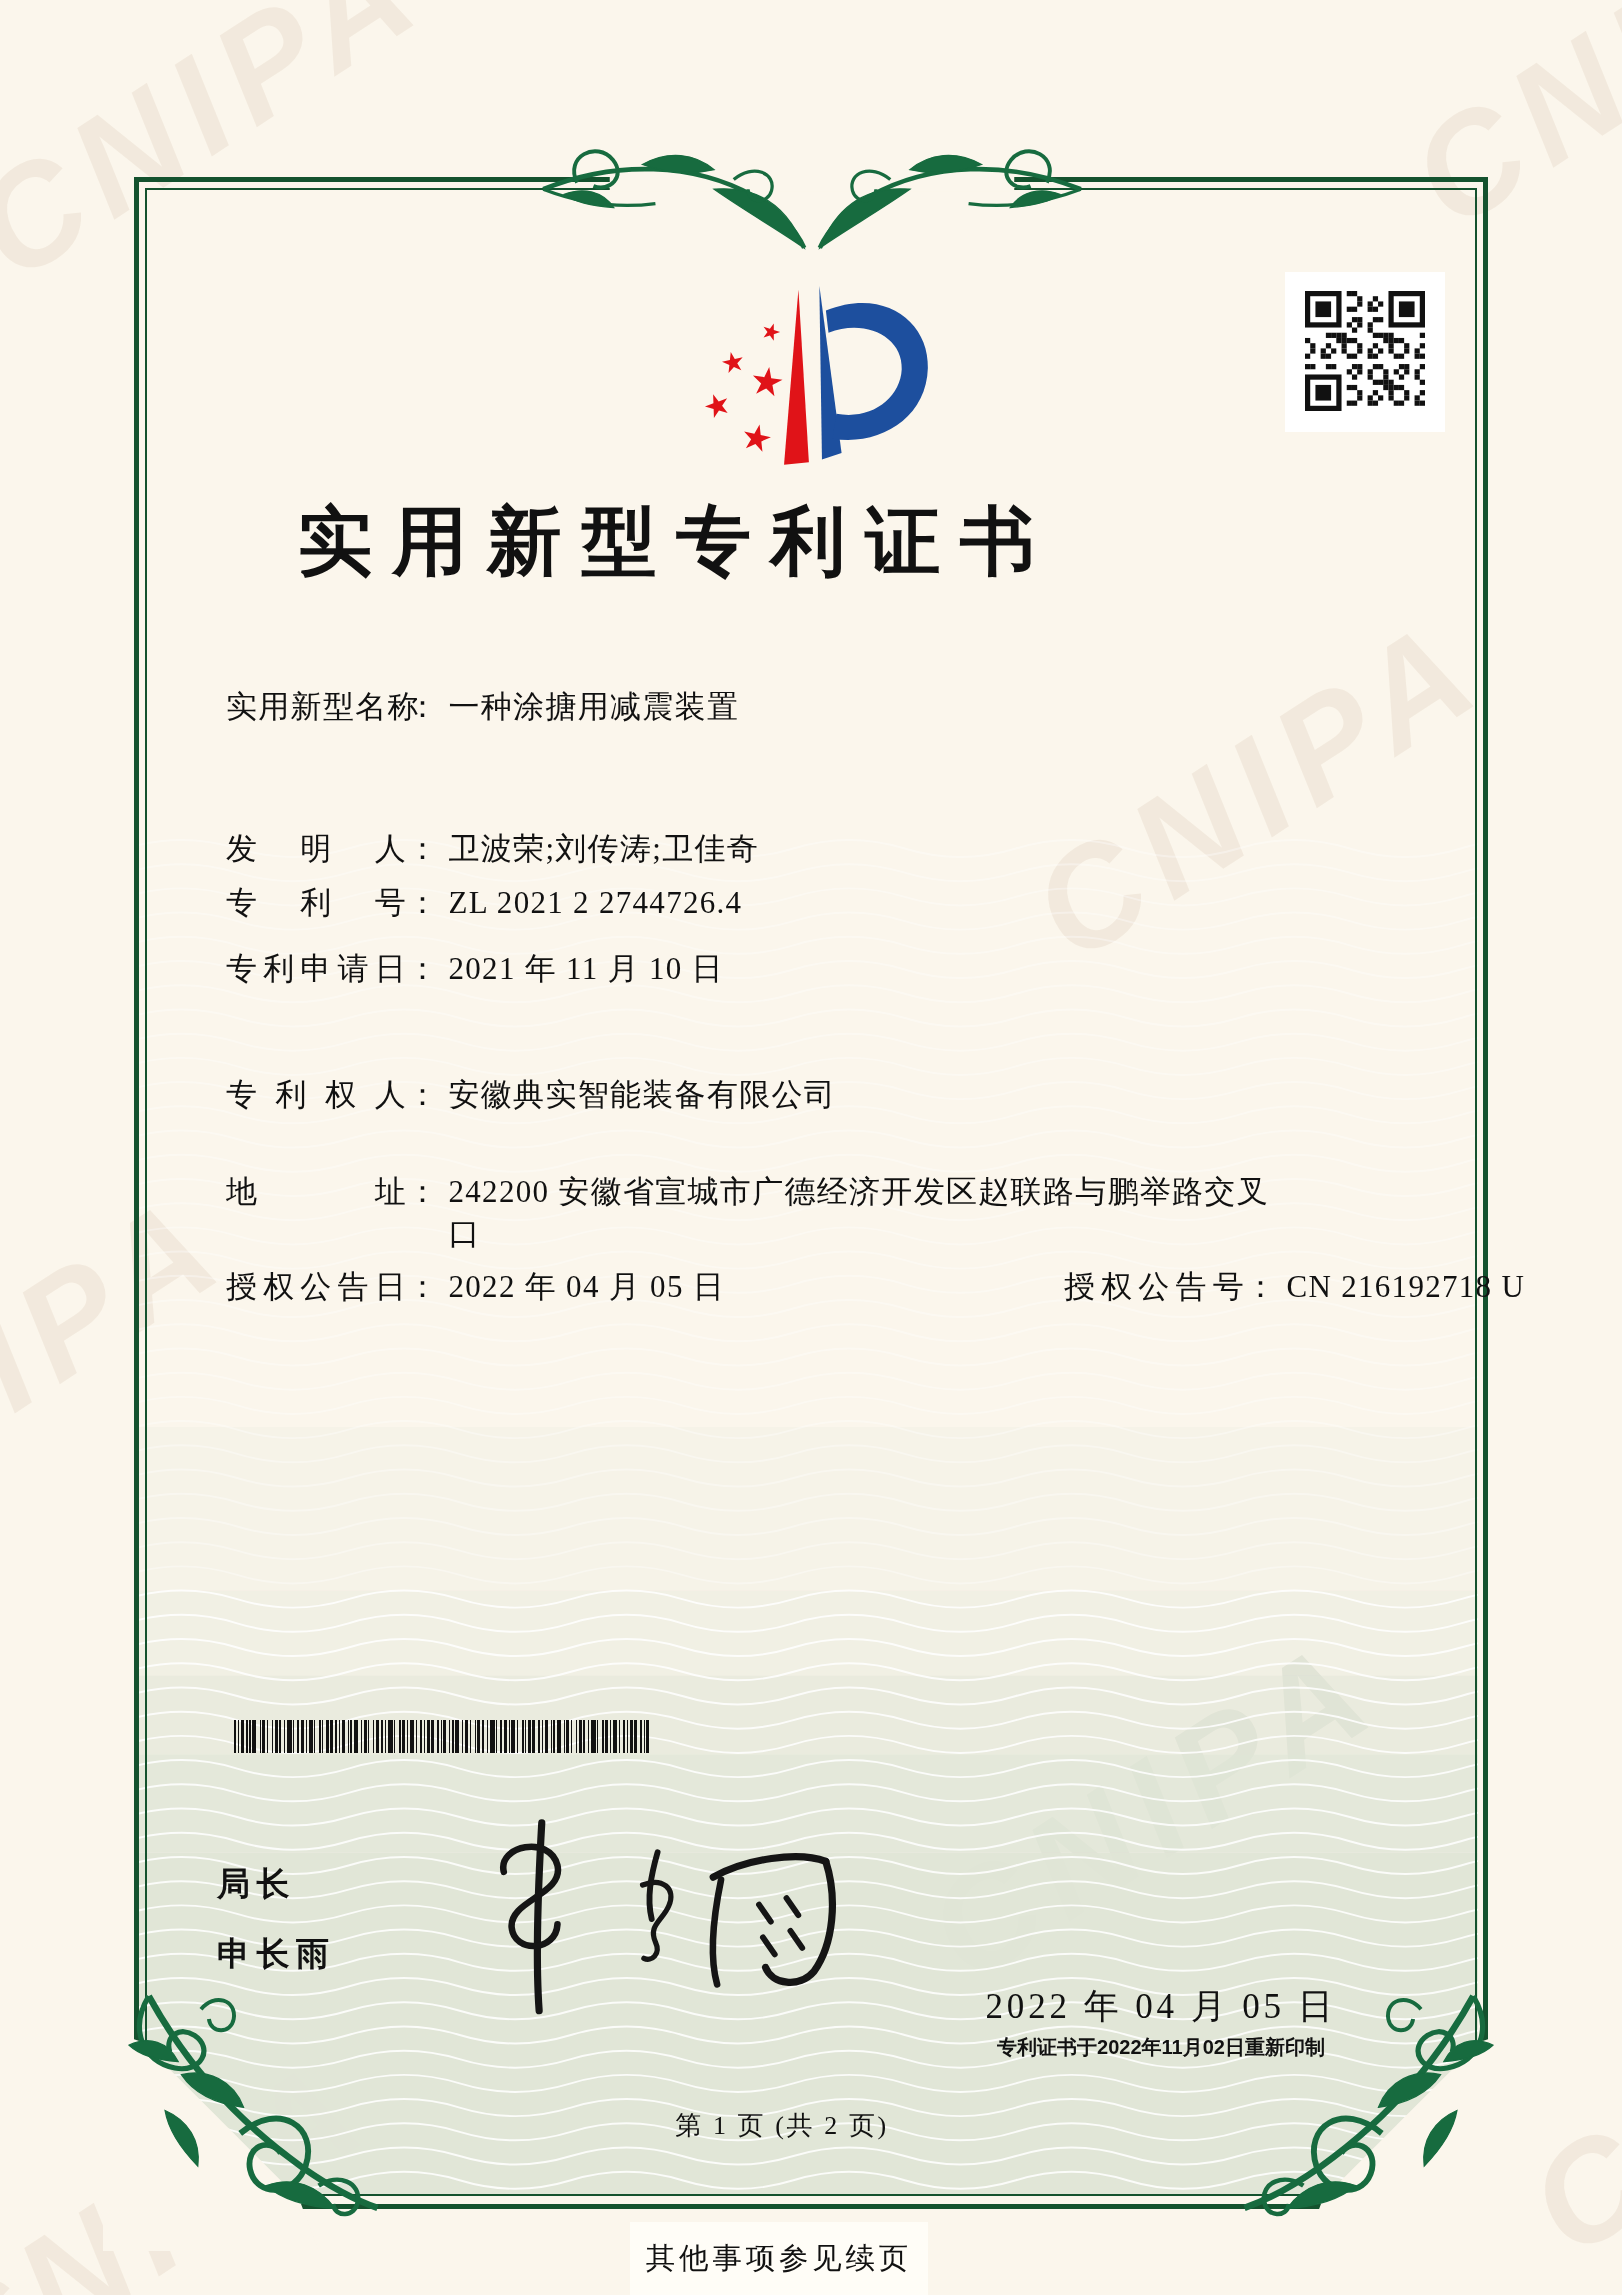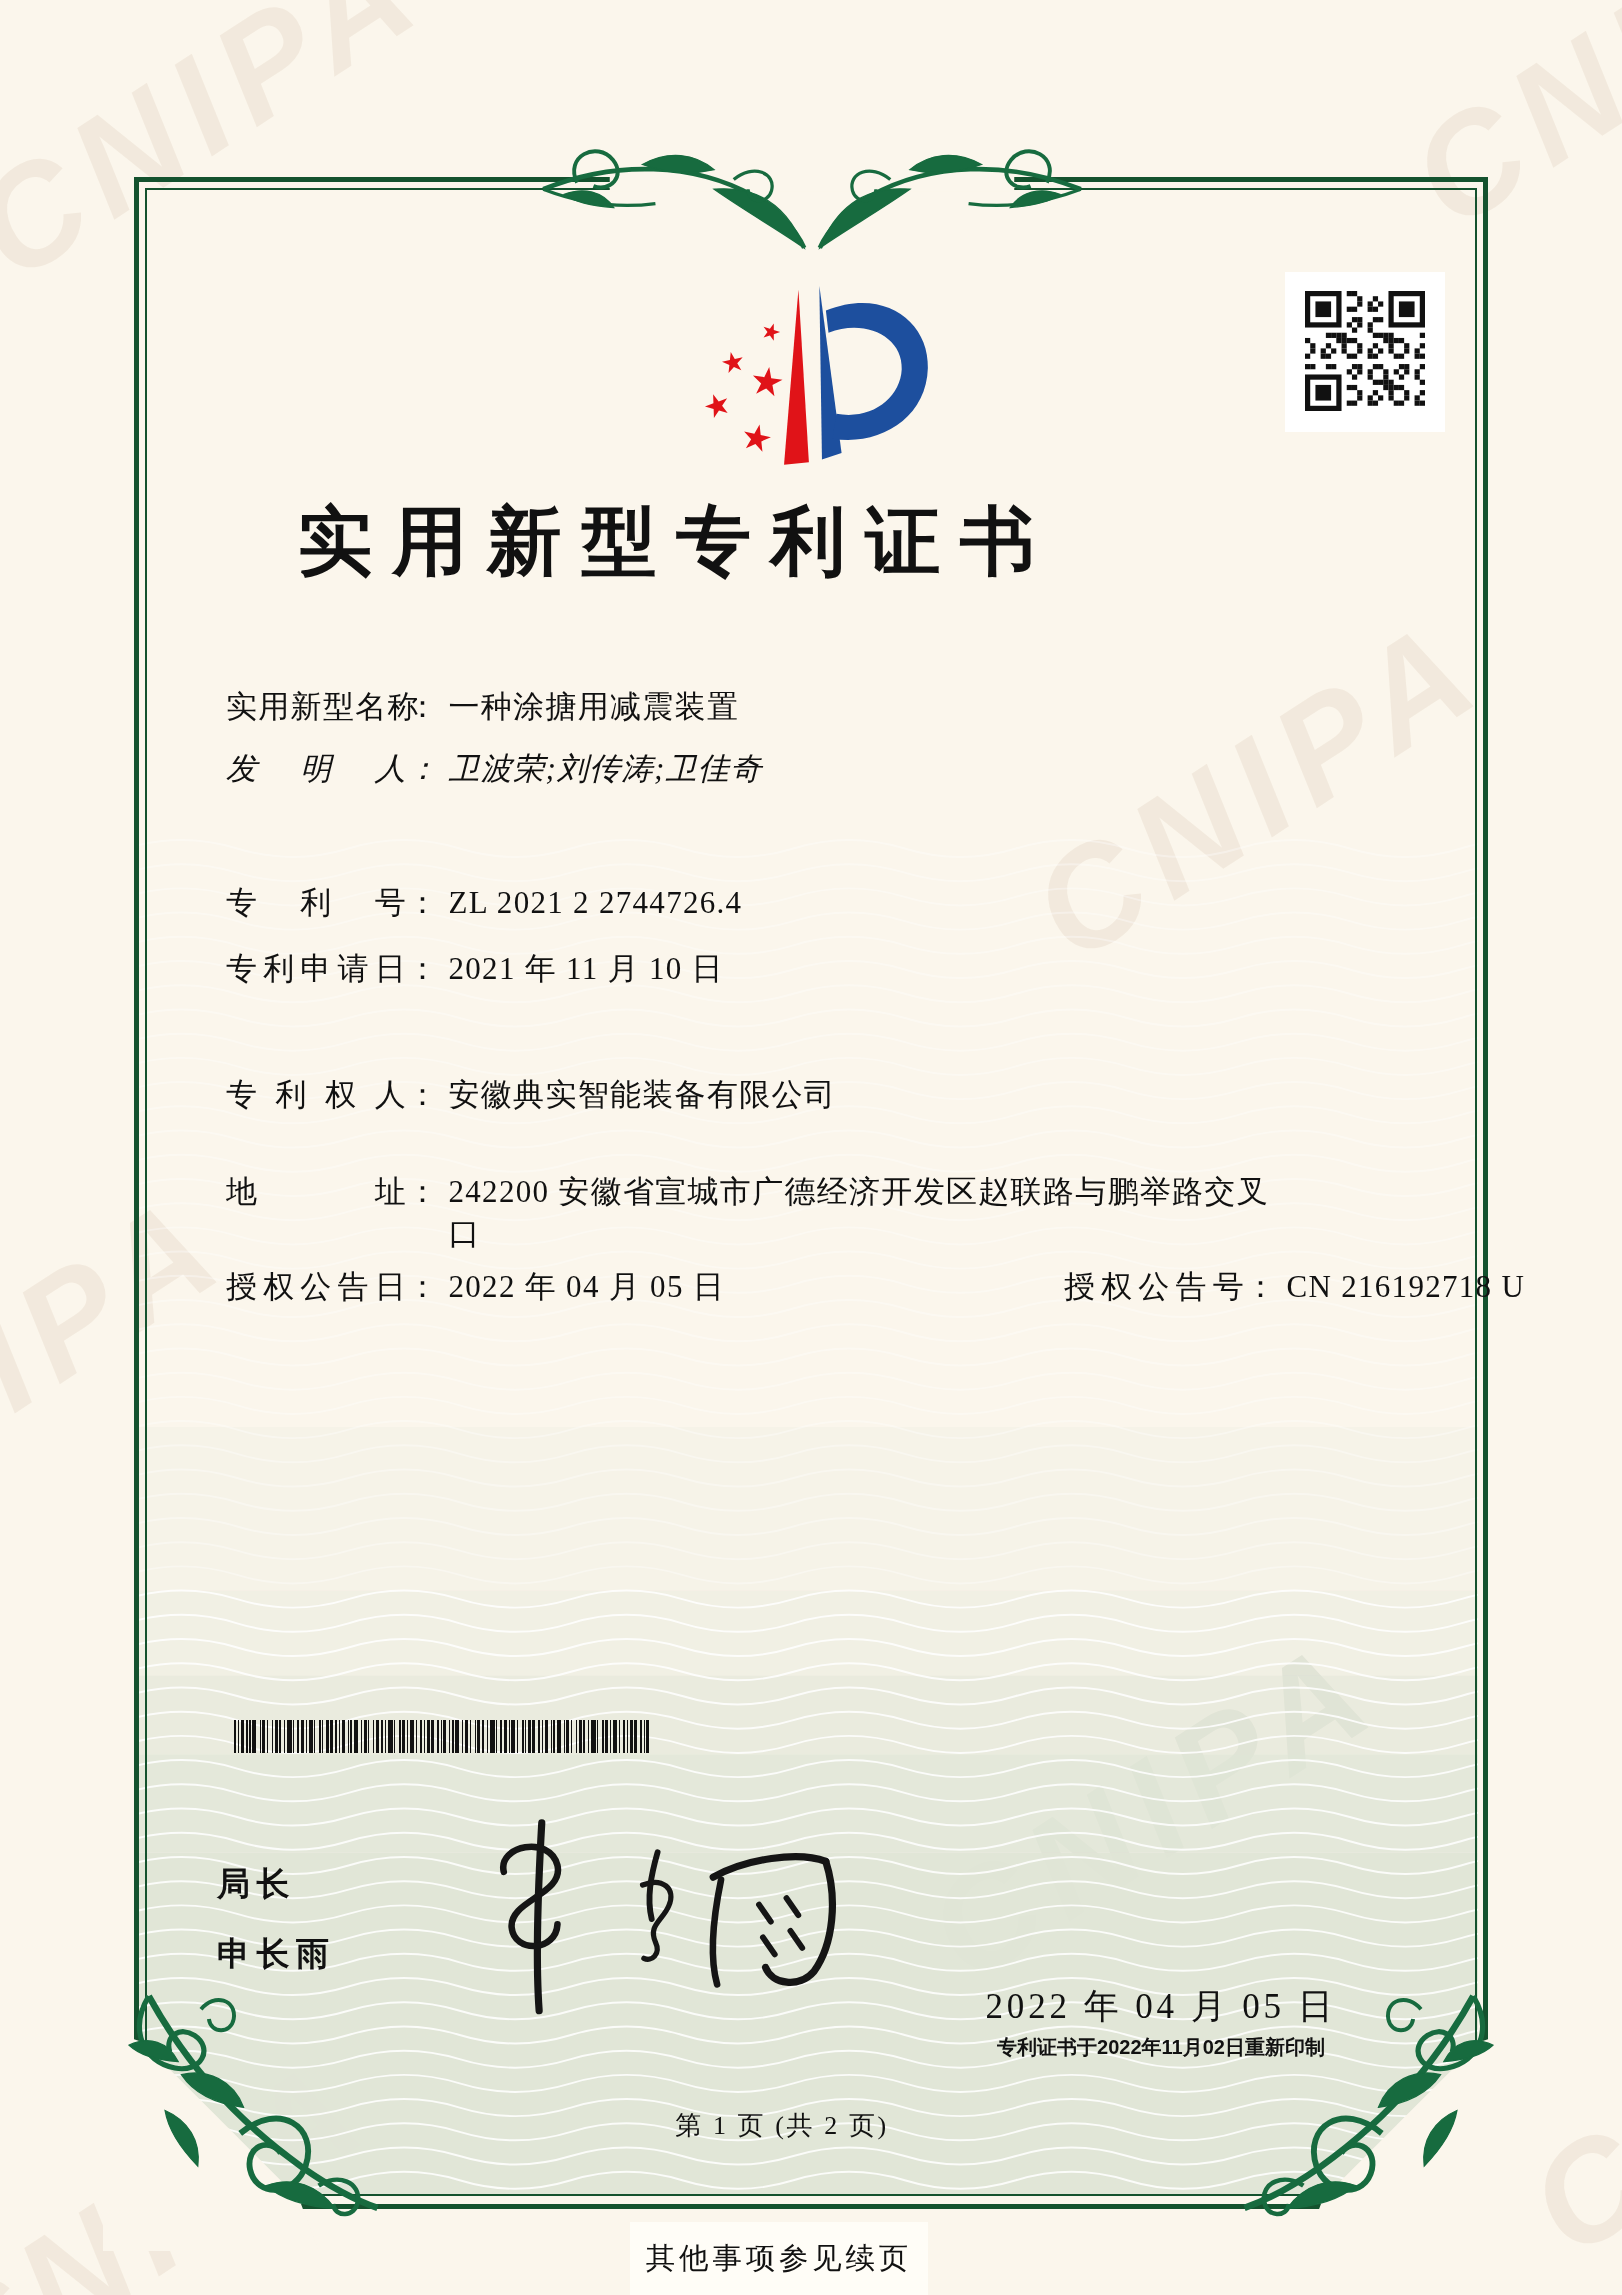--- a/index.html
+++ b/index.html
@@ -326,21 +326,21 @@
         <rect x="8" y="136" width="40" height="40" fill="#fff"></rect>
         <rect x="16" y="144" width="24" height="24" fill="#111"></rect>
       </g>
     </svg>
 
   <div class="abs title">实用新型专利证书</div>
 
   <div class="row" style="top:686px;">
     <span class="lbl">实用新型名称</span><span>：</span><span class="val">一种涂搪用减震装置</span>
   </div>
-  <div class="row" style="top:748px;font-style:italic;">
+  <div class="row" style="top:828px;">
     <span class="lbl">发　明　人</span><span>：</span><span class="val">卫波荣;刘传涛;卫佳奇</span>
   </div>
   <div class="row" style="top:882px;">
     <span class="lbl">专　利　号</span><span>：</span><span class="val">ZL 2021 2 2744726.4</span>
   </div>
   <div class="row" style="top:948px;">
     <span class="lbl">专利申请日</span><span>：</span><span class="val">2021 年 11 月 10 日</span>
   </div>
   <div class="row" style="top:1074px;">
     <span class="lbl">专 利 权 人</span><span>：</span><span class="val">安徽典实智能装备有限公司</span>

